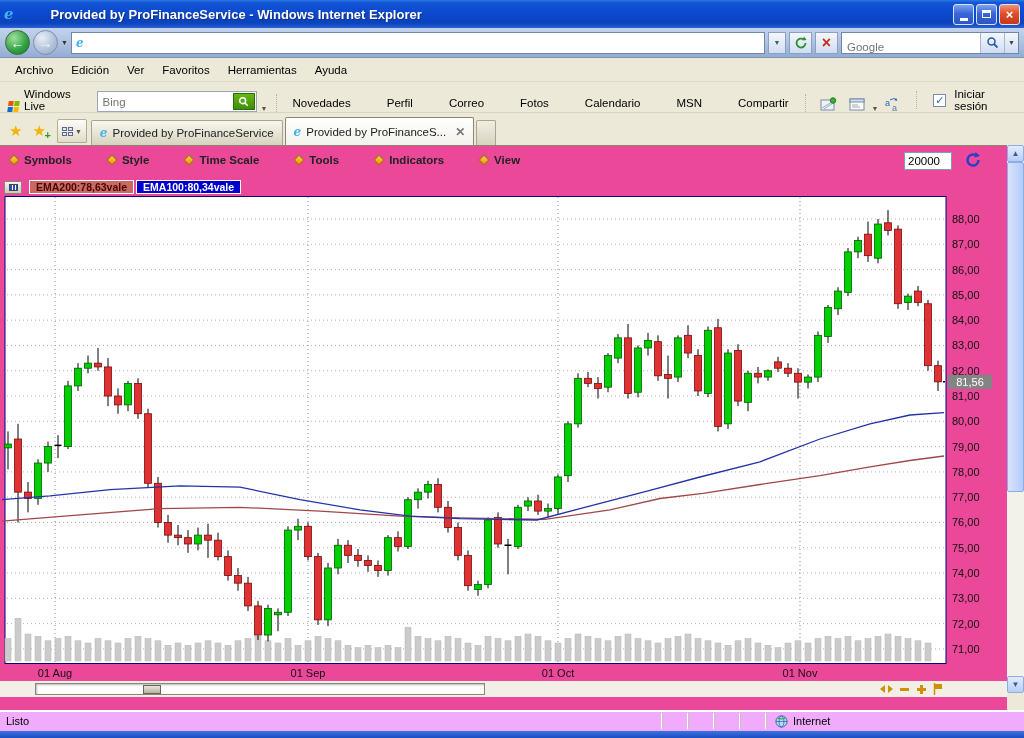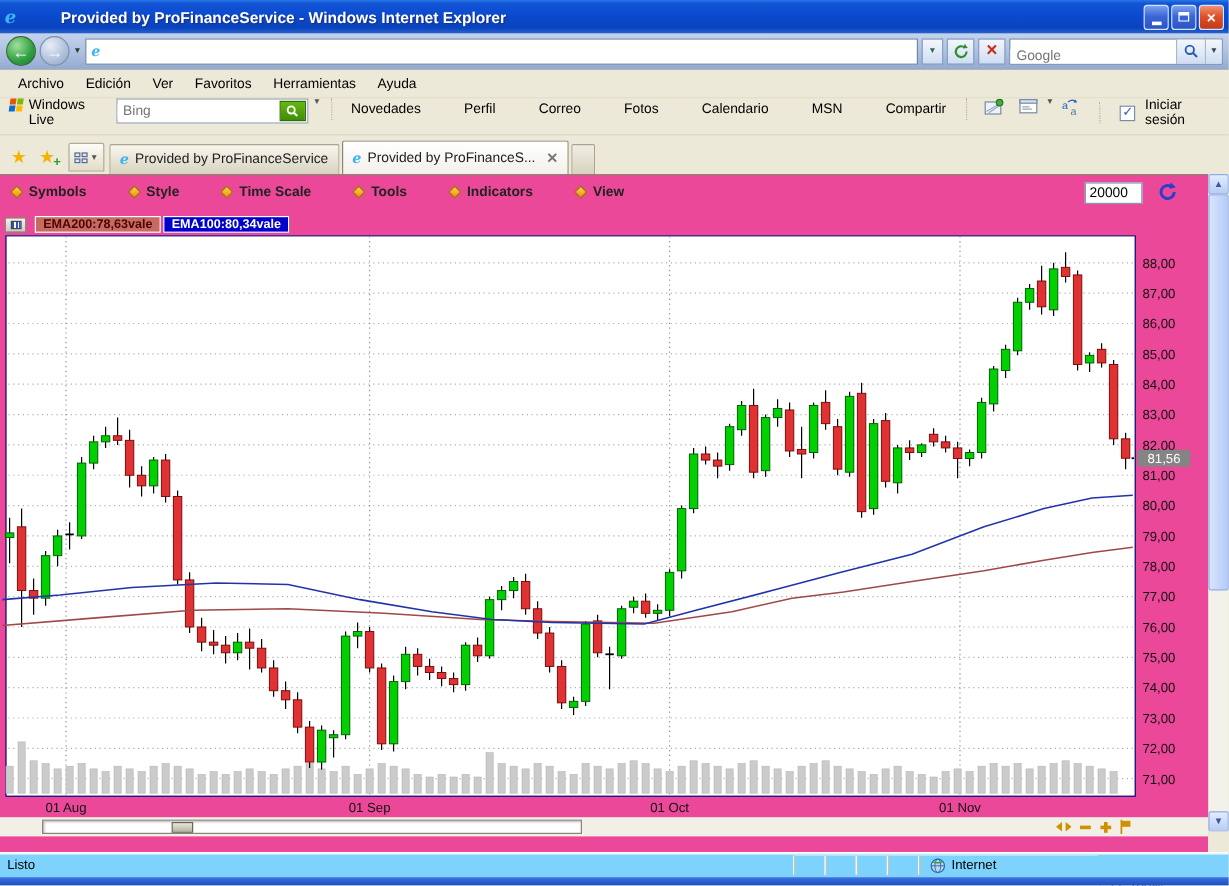--- a/index.html
+++ b/index.html
@@ -41,21 +41,21 @@
   .magbtn { width:24px; height:20px; background:linear-gradient(180deg,#f4f7fc,#cfddf2); border-left:1px solid #a8b8d0;
     display:flex; align-items:center; justify-content:center; }
 
   
   #menubar { position:absolute; left:0; top:59px; width:1024px; height:23px; background:#ece9d8;
     display:flex; align-items:center; padding-left:6px; border-bottom:1px solid #e0dcc8;}
   .menu-item { font-size:11.5px; padding:3px 9px; color:#000; cursor:default; }
 
   
   #livebar { position:absolute; left:0; top:82px; width:1024px; height:31px; background:#ece9d8;
-    display:flex; align-items:flex-start; padding:0 8px; border-bottom:1px solid #d8d4c0; }
+    display:flex; align-items:flex-end; padding:0 8px; border-bottom:1px solid #d8d4c0; }
   #wl-logo { display:inline-grid; grid-template-columns:5px 5px; grid-template-rows:5px 5px; gap:1px; transform:skewX(-8deg); margin-right:5px;}
   #wl-logo i { display:block; } 
   #wl-logo i:nth-child(1){background:#e85506;} #wl-logo i:nth-child(2){background:#7fba00;}
   #wl-logo i:nth-child(3){background:#0a6cd6;} #wl-logo i:nth-child(4){background:#ffba00;}
   #wl-label { font-size:11.5px; margin-right:10px; }
   #bing-box { width:160px; height:21px; background:#fff; border:1px solid #9aa5b5; display:flex; align-items:center; }
   #bing-box input { flex:1; border:none; outline:none; font-size:11.5px; color:#999; padding:0 5px; min-width:0; font-family:inherit;}
   #bing-go { width:22px; height:17px; margin-right:1px; background:linear-gradient(180deg,#64b811,#3f8d08); border:1px solid #2f6e06;
     display:flex; align-items:center; justify-content:center; }
   .vdiv { width:1px; height:18px; border-left:1px dotted #b8b4a0; margin:0 8px; }
@@ -108,21 +108,21 @@
   #slider-icons { margin-left:auto; margin-right:64px; display:flex; align-items:center; gap:6px; }
 
   
   #vscroll { position:absolute; right:0; top:145px; width:17px; height:565px; background:#f2f1ea; }
   .sbtn { position:absolute; left:0; width:17px; height:17px; background:linear-gradient(180deg,#e2ecfd,#b8cdf5);
     border:1px solid #8cabe8; border-radius:2px; color:#3d5a96; font-size:8px; display:flex; align-items:center; justify-content:center; }
   #vthumb { position:absolute; left:0; top:17px; width:17px; height:330px; background:linear-gradient(90deg,#d8e4fc,#b4ccf8);
     border:1px solid #8cabe8; border-radius:2px; }
 
   
-  #statusbar { position:absolute; left:0; top:710px; width:1024px; height:21px; background:#7dd3fc; border-top:1px solid #fff;
+  #statusbar { position:absolute; left:0; top:710px; width:1024px; height:21px; background:#f0abfc; border-top:1px solid #fff;
     box-shadow:inset 0 1px 0 #fff; display:flex; align-items:center; font-size:11px; color:#000; }
   #status-text { padding-left:6px; flex:1; }
   .pane { height:16px; border-left:1px solid #c8c4b0; box-shadow:-1px 0 0 #fff; }
   .pane.small { width:26px; }
   #pane-zone { width:150px; display:flex; align-items:center; gap:5px; padding-left:8px; }
   #pane-zoom { width:108px; display:flex; align-items:flex-start; gap:4px; padding-left:8px;margin-top:38px; }
   #bottomstrip { position:absolute; left:0; top:731px; width:1024px; height:7px;
     background:linear-gradient(180deg,#3a72e4,#1c4ec0); }
   #scroll-corner { position:absolute; right:0; top:693px; width:17px; height:17px; background:#ece9d8; }
 </style>

